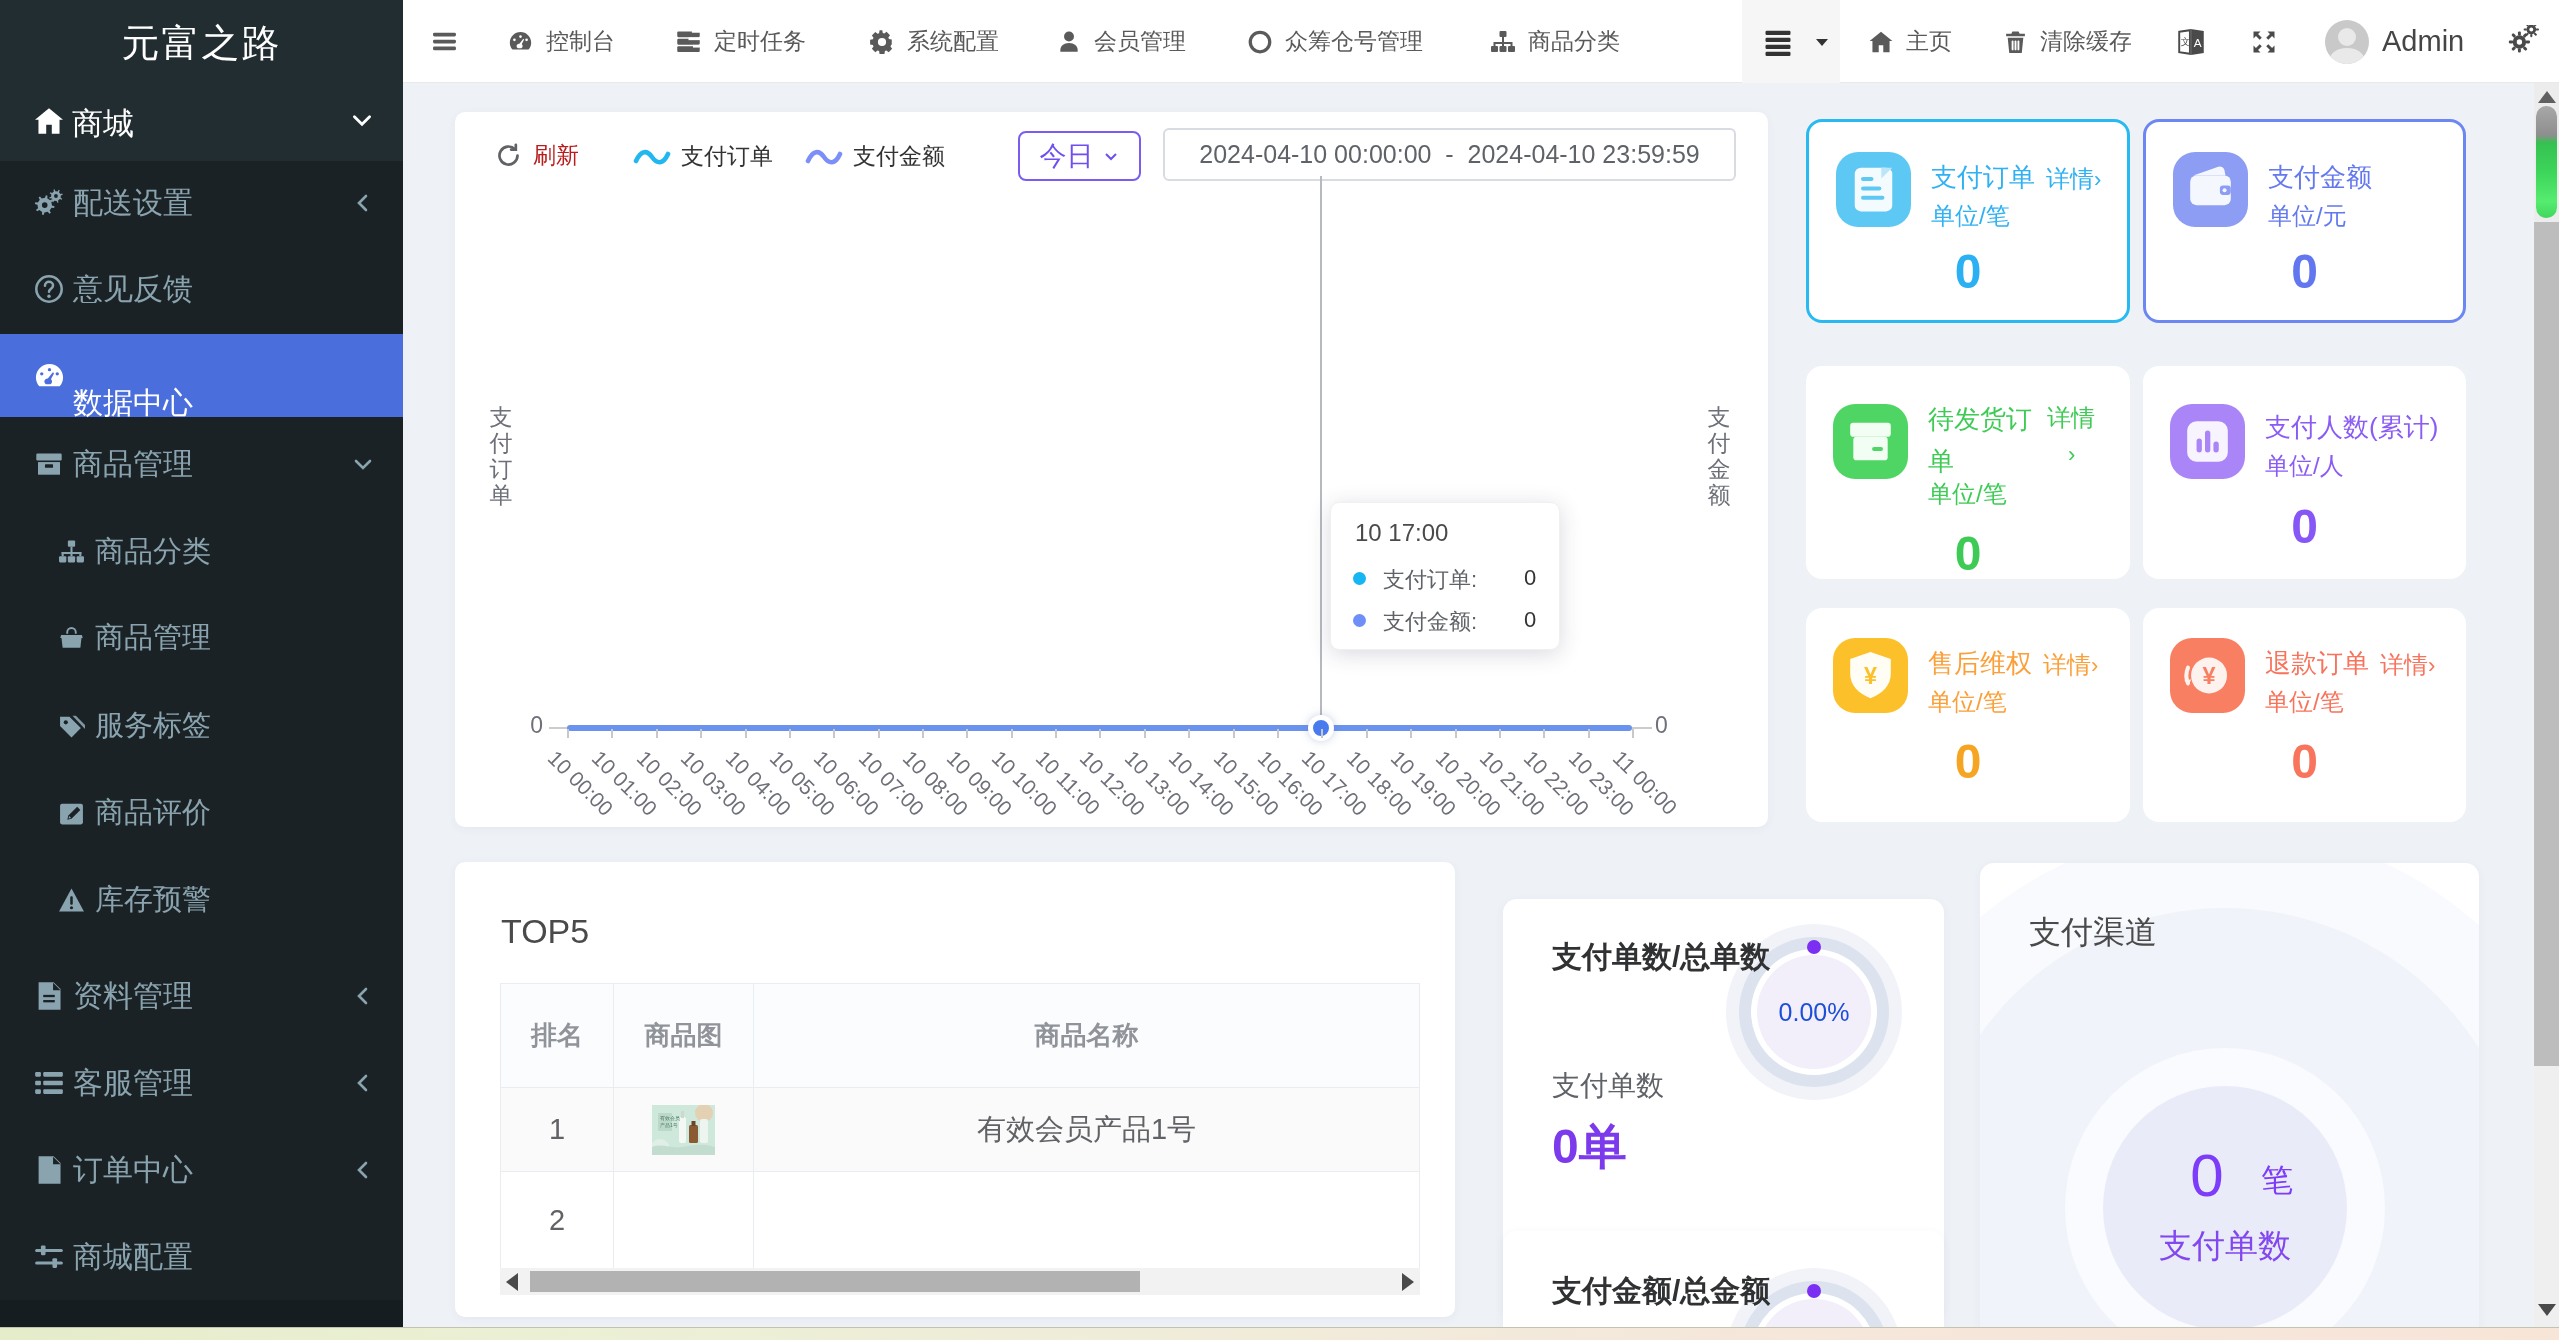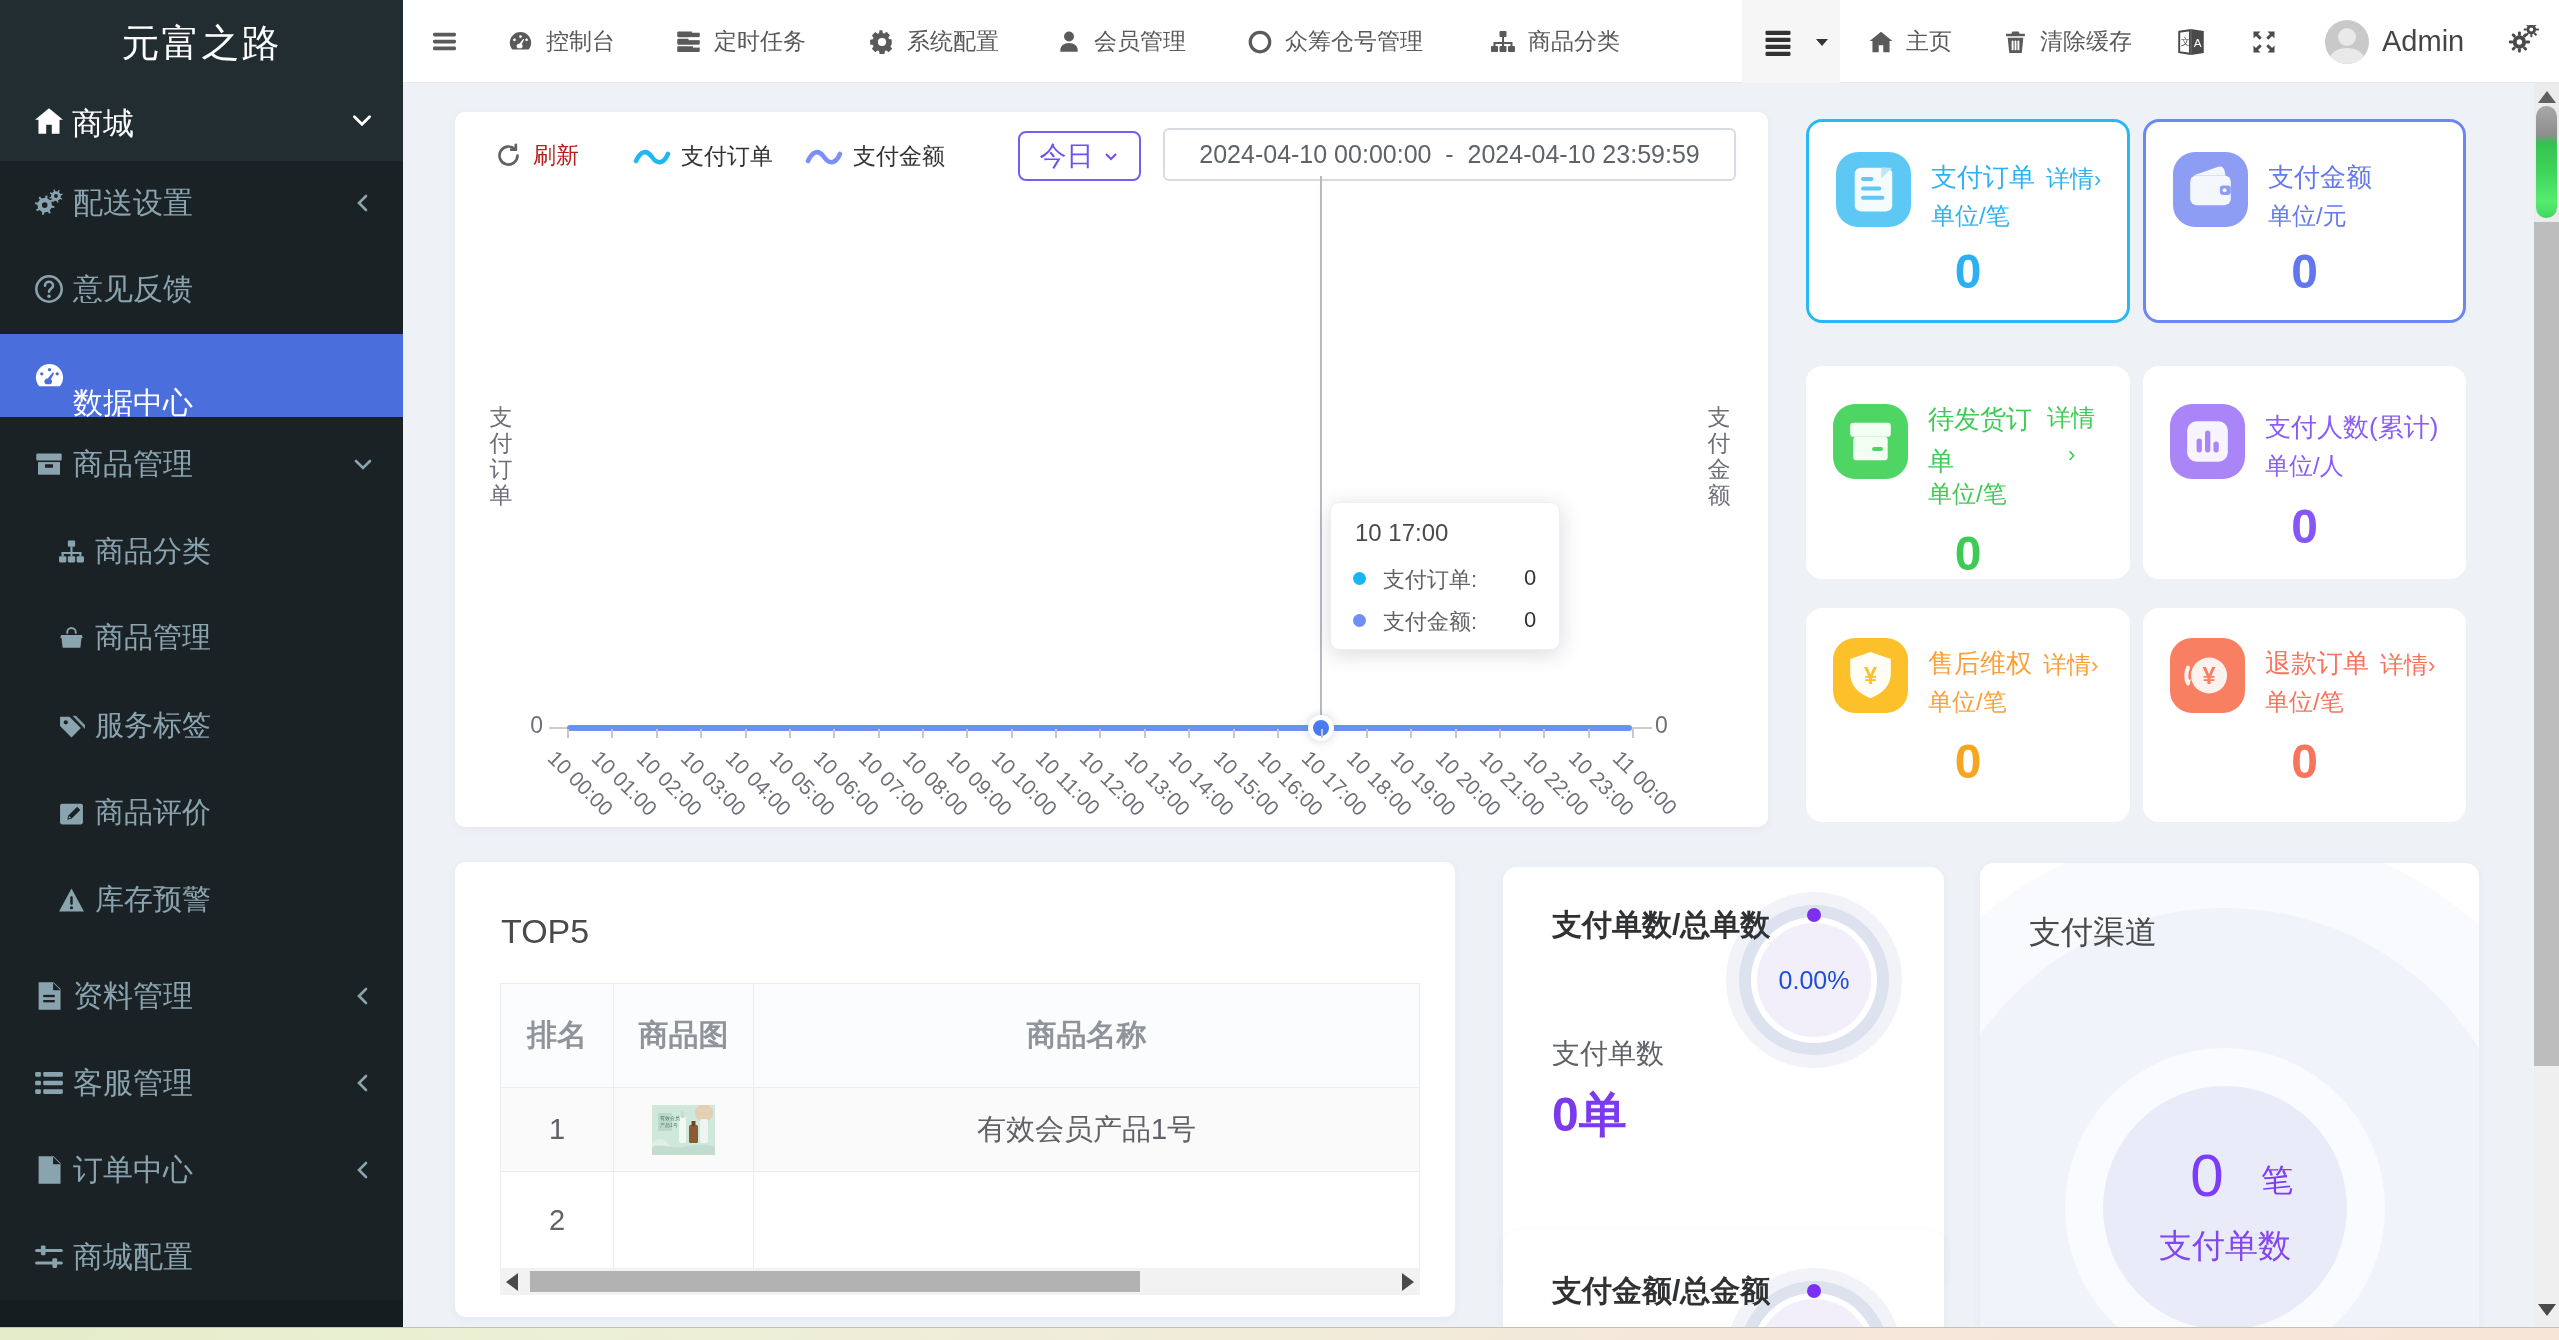--- a/index.html
+++ b/index.html
@@ -515,21 +515,21 @@
     <div class="snum" style="top:126px;color:#f8745c;">0</div>
   </div>
 </div>
   <div id="bottomrow">
 
   <div class="card" style="left:52px;top:779px;width:1000px;height:455px;">
     <div class="abs" style="left:46px;top:50px;font-size:34px;color:#4a4a4a;">TOP5</div>
     <div class="abs" style="left:45px;top:121px;width:920px;">
       <table class="top5" style="width:920px;table-layout:fixed;">
         <tbody>
-              <tr style="height:104px;background:#fbfcfd;color:#909399;font-weight:bold;font-size:30px;">
+              <tr style="height:104px;background:#fbfcfd;color:#909399;font-weight:bold;font-size:26px;">
           <th style="width:113px;">排名</th>
                 <th style="width:140px;">商品图</th>
                 <th>商品名称</th>
         </tr>
         <tr style="height:84px;background:#fafafa;">
           <td>1</td>
           <td>
             <svg width="63" height="50" viewBox="0 0 63 50" style="vertical-align:middle;">
               <rect width="63" height="50" fill="#cfe8dc"></rect>
               <circle cx="52" cy="8" r="9" fill="#e8c9a8" opacity="0.8"></circle>
@@ -555,21 +555,21 @@
       </tbody>
           </table>
       <div class="abs" style="left:0;top:285px;width:920px;height:27px;background:#f2f2f3;">
         <div class="abs" style="left:6px;top:5px;width:0;height:0;border-top:9px solid transparent;border-bottom:9px solid transparent;border-right:12px solid #4a4a4a;"></div>
         <div class="abs" style="right:6px;top:5px;width:0;height:0;border-top:9px solid transparent;border-bottom:9px solid transparent;border-left:12px solid #4a4a4a;"></div>
         <div class="abs" style="left:30px;top:3px;width:610px;height:21px;background:#b2b2b2;"></div>
       </div>
     </div>
   </div>
 
-  <div class="card" style="left:1100px;top:784px;width:441px;height:419px;border-radius:14px;">
+  <div class="card" style="left:1100px;top:816px;width:441px;height:419px;border-radius:14px;">
     <div class="abs" style="left:49px;top:38px;font-size:30px;font-weight:bold;color:#303133;z-index:3;">支付单数/总单数</div>
     <div class="abs" style="left:223px;top:25px;width:176px;height:176px;border-radius:50%;background:#f1f3f9;"></div>
     <div class="abs" style="left:236px;top:38px;width:150px;height:150px;border-radius:50%;background:#dce2ee;"></div>
     <div class="abs" style="left:248px;top:50px;width:126px;height:126px;border-radius:50%;background:#fff;"></div>
     <div class="abs" style="left:254px;top:56px;width:114px;height:114px;border-radius:50%;background:#f2eefa;"></div>
     <div class="abs" style="left:223px;top:25px;width:176px;height:176px;text-align:center;line-height:176px;font-size:25px;color:#1d4ed8;">0.00%</div>
     <div class="abs" style="left:304px;top:41px;width:14px;height:14px;border-radius:50%;background:#7a2ff2;"></div>
     <div class="abs" style="left:49px;top:168px;font-size:28px;color:#5f6266;">支付单数</div>
     <div class="abs" style="left:49px;top:216px;font-size:48px;font-weight:bold;color:#7c3aed;">0单</div>
   </div>

